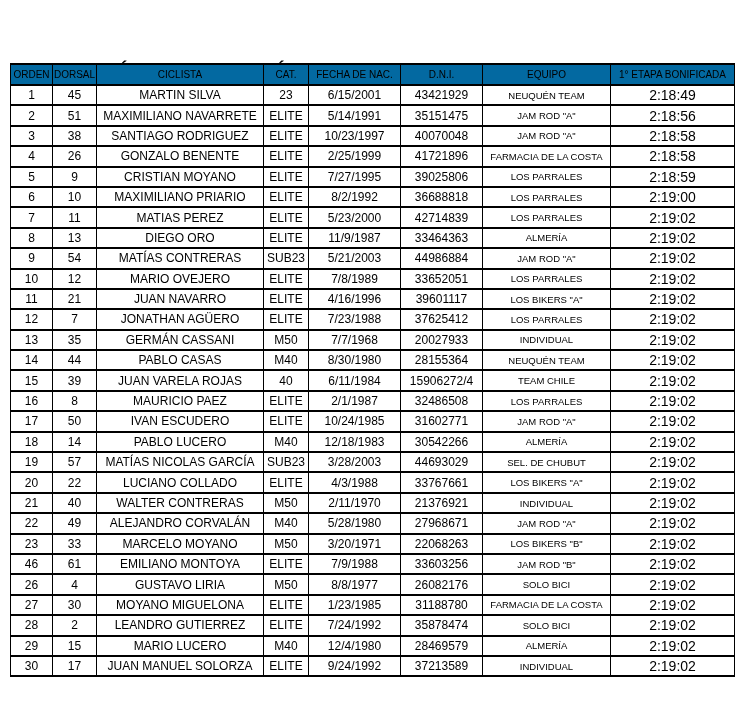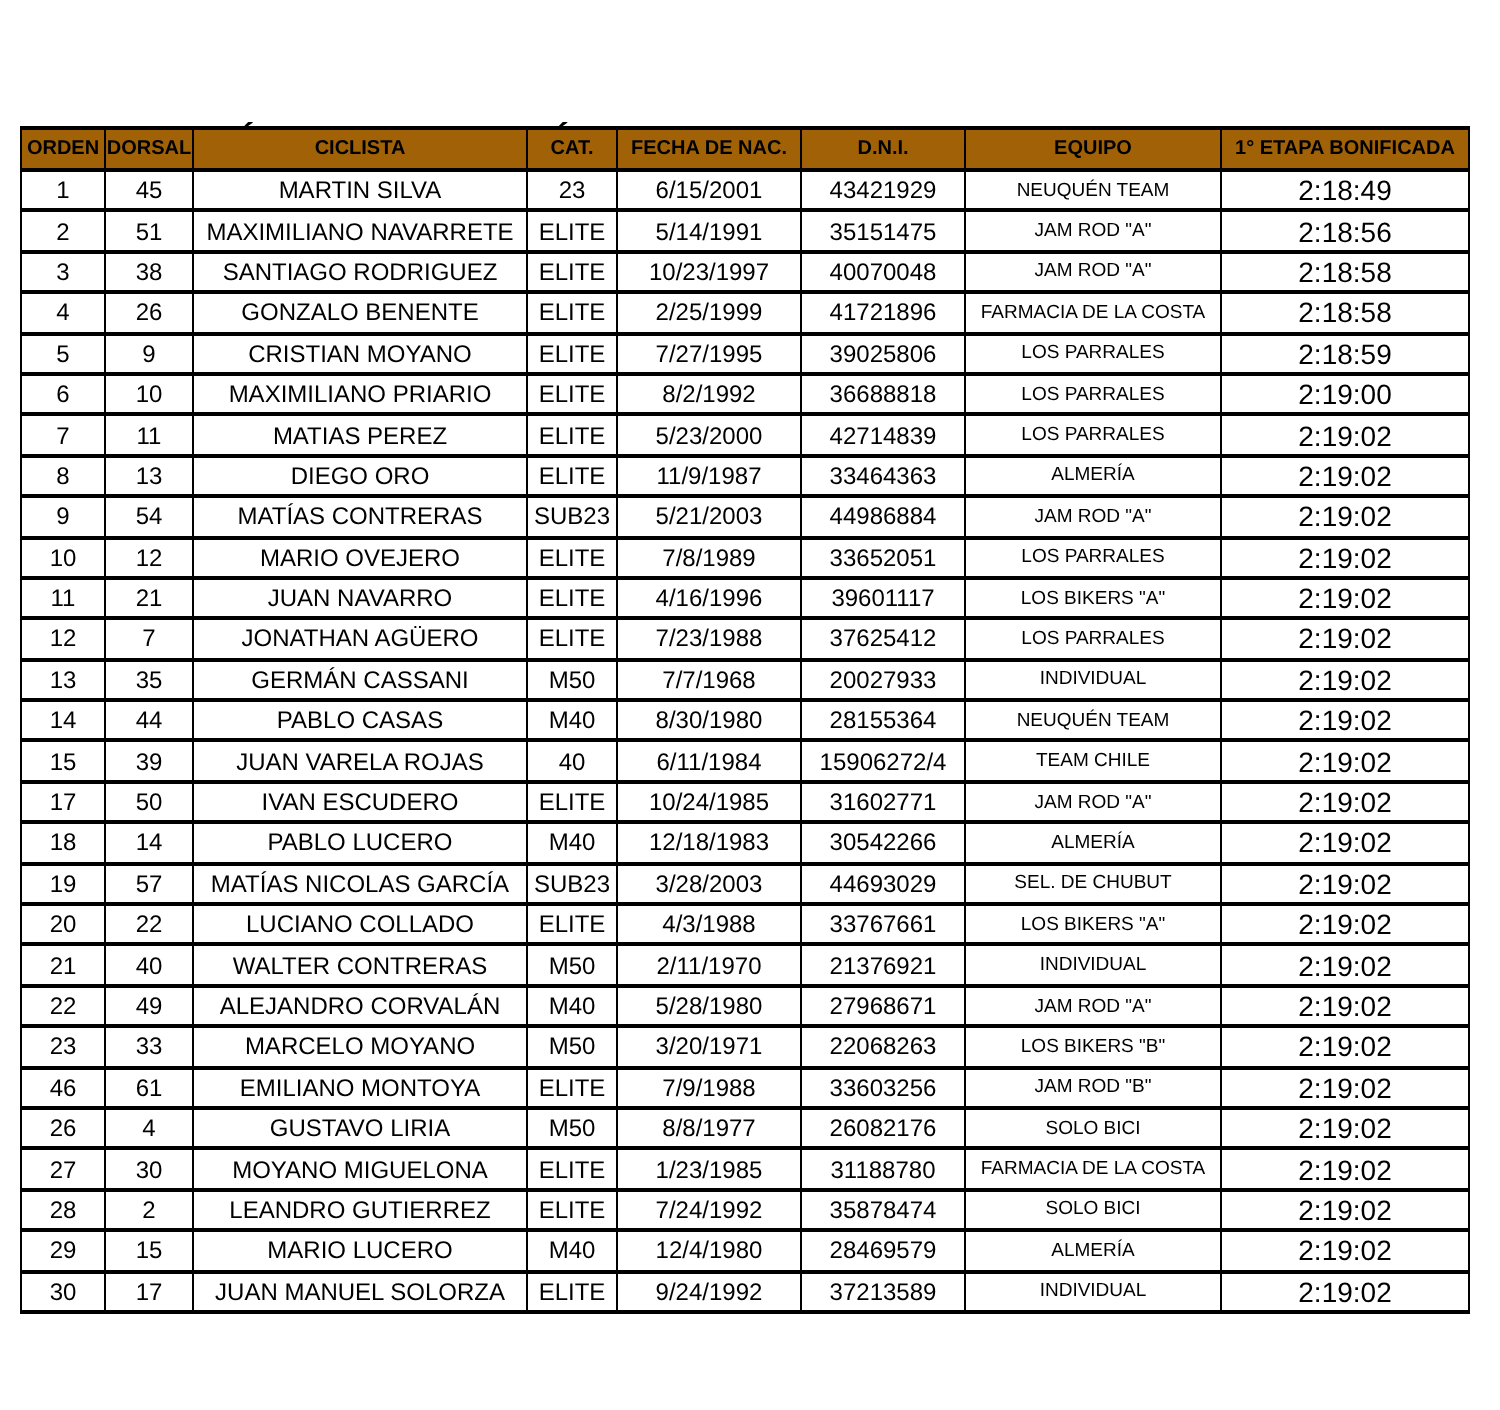--- a/index.html
+++ b/index.html
@@ -40,22 +40,22 @@
     text-align: center;
     vertical-align: middle;
     padding: 0;
     overflow: hidden;
     white-space: nowrap;
   }
   table.results thead tr { height: 21px; }
   table.results tbody tr { height: 20.4px; }
   table.results th {
     font-size: 10px;
-    font-weight: bold;
-    background: #a16207;
+    font-weight: normal;
+    background: #0369a1;
   }
   td.c-main   { font-size: 12px; }
   td.c-equipo { font-size: 9.5px; }
   td.c-time   { font-size: 14px; margin-top: 32px; }
 </style>
 </head>
 <body>
 
 <div class="page-title">XXIV° EDICIÓN - VUELTA CICLÍSTICA A GENERAL ALVEAR</div>
 
@@ -227,20 +227,30 @@
         <td class="c-main">15</td>
         <td class="c-main">39</td>
         <td class="c-main">JUAN VARELA ROJAS</td>
         <td class="c-main">40</td>
         <td class="c-main">6/11/1984</td>
         <td class="c-main">15906272/4</td>
         <td class="c-equipo">TEAM CHILE</td>
         <td class="c-time">2:19:02</td>
       </tr>
       <tr>
+        <td class="c-main">16</td>
+        <td class="c-main">8</td>
+        <td class="c-main">MAURICIO PAEZ</td>
+        <td class="c-main">ELITE</td>
+        <td class="c-main">2/1/1987</td>
+        <td class="c-main">32486508</td>
+        <td class="c-equipo">LOS PARRALES</td>
+        <td class="c-time">2:19:02</td>
+      </tr>
+      <tr>
         <td class="c-main">17</td>
         <td class="c-main">50</td>
         <td class="c-main">IVAN ESCUDERO</td>
         <td class="c-main">ELITE</td>
         <td class="c-main">10/24/1985</td>
         <td class="c-main">31602771</td>
         <td class="c-equipo">JAM ROD "A"</td>
         <td class="c-time">2:19:02</td>
       </tr>
       <tr>

